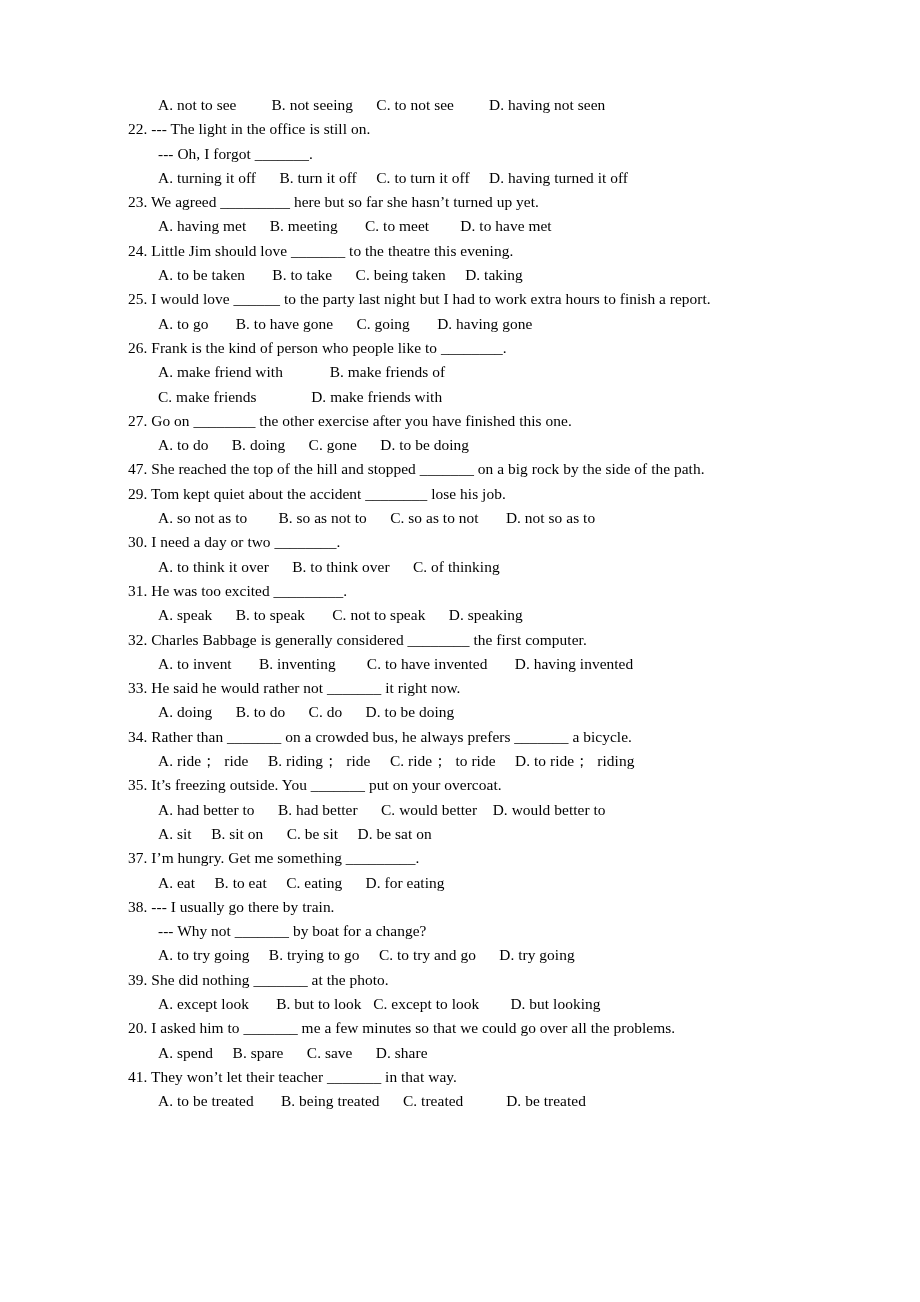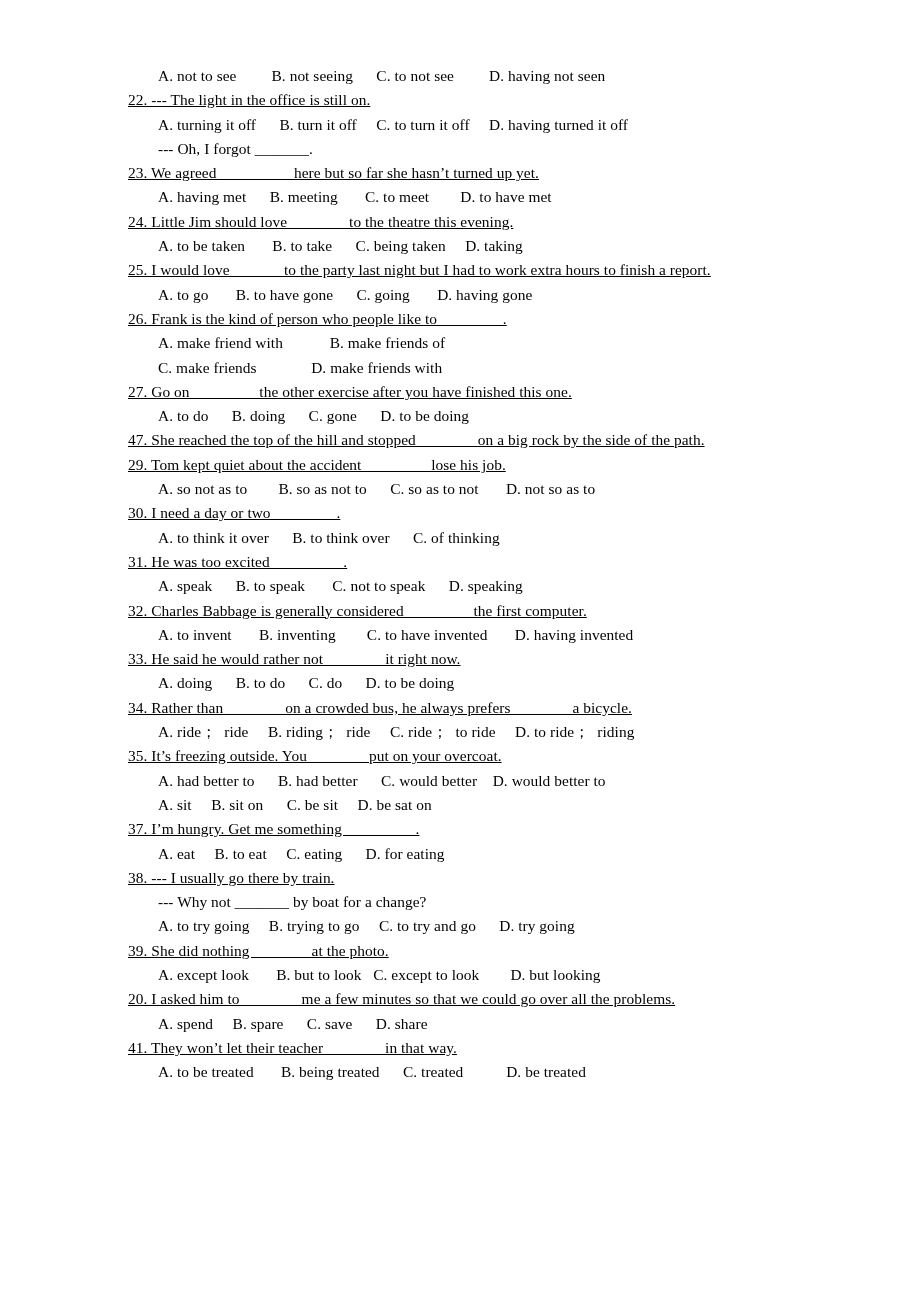--- a/index.html
+++ b/index.html
@@ -13,52 +13,51 @@
     overflow: hidden;
     font-family: "Liberation Serif", "DejaVu Serif", serif;
     color: #000000;
     -webkit-font-smoothing: antialiased;
   }
   .page {
     position: relative;
     width: 920px;
     height: 1302px;
     box-sizing: border-box;
-    padding: 64px 60px 0 128px;
+    padding: 93px 60px 0 128px;
   }
   .doc-body {
     font-size: 15.4px;
     line-height: 24.3px;
   }
   .line {
     white-space: pre;
     letter-spacing: 0.05px;
   }
   
   .line.stem {
     text-indent: 0;
-    text-decoration: underline;
   }
   
   .line.opts {
     padding-left: 30px;
   }
   .line.cont {
     padding-left: 30px;
   }
 </style>
 </head>
 <body style="background: rgb(255, 255, 255); color: rgb(0, 0, 0);">
 
 <div class="page">
   <div class="doc-body" id="doc-body">
       <div class="line opts">A. not to see         B. not seeing      C. to not see         D. having not seen</div>
       <div class="line stem">22. --- The light in the office is still on.</div>
+      <div class="line cont">--- Oh, I forgot _______.</div>
       <div class="line opts">A. turning it off      B. turn it off     C. to turn it off     D. having turned it off</div>
-      <div class="line cont">--- Oh, I forgot _______.</div>
       <div class="line stem">23. We agreed _________ here but so far she hasn’t turned up yet.</div>
       <div class="line opts">A. having met      B. meeting       C. to meet        D. to have met</div>
       <div class="line stem">24. Little Jim should love _______ to the theatre this evening.</div>
       <div class="line opts">A. to be taken       B. to take      C. being taken     D. taking</div>
       <div class="line stem">25. I would love ______ to the party last night but I had to work extra hours to finish a report.</div>
       <div class="line opts">A. to go       B. to have gone      C. going       D. having gone</div>
       <div class="line stem">26. Frank is the kind of person who people like to ________.</div>
       <div class="line opts">A. make friend with            B. make friends of</div>
       <div class="line opts">C. make friends              D. make friends with</div>
       <div class="line stem">27. Go on ________ the other exercise after you have finished this one.</div>

